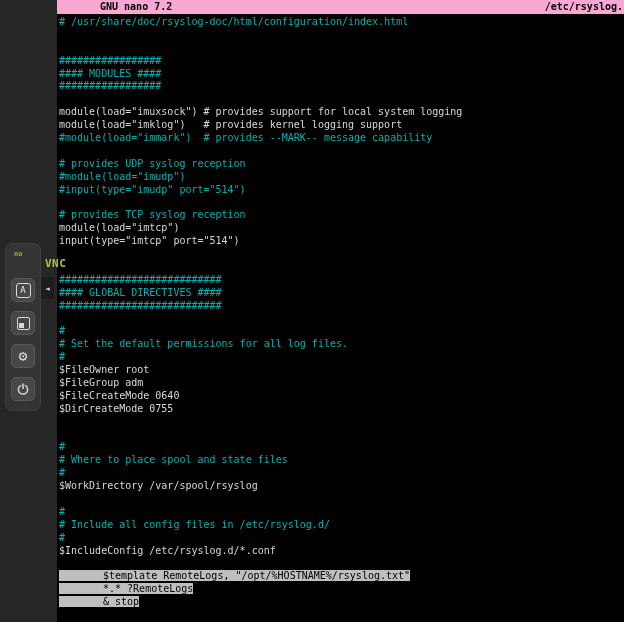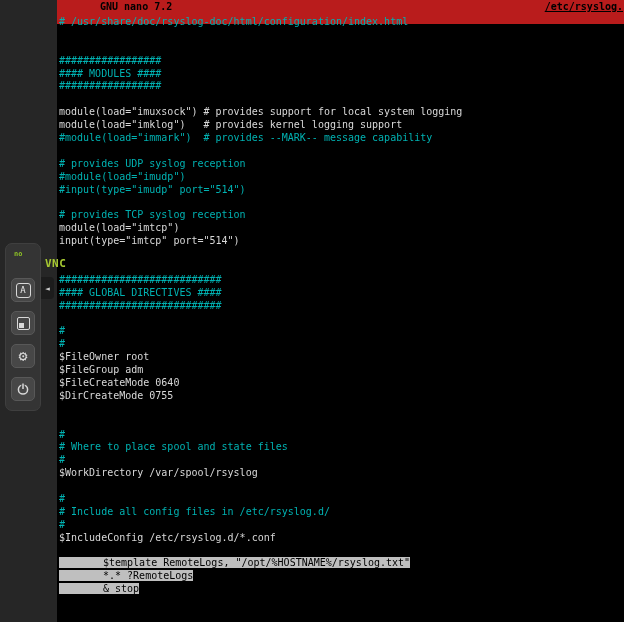--- a/index.html
+++ b/index.html
@@ -2,24 +2,24 @@
 <html><head>
 <meta charset="utf-8">
 <style>
   * { margin:0; padding:0; box-sizing:border-box; }
   html,body { background:#262626; }
   body { font-family:"DejaVu Sans Mono", monospace; }
   #screen { position:relative; width:624px; height:622px; background:#262626; overflow:hidden; }
 
   
   #terminal { position:absolute; left:57px; top:0; width:567px; height:622px; background:#000; }
-  #titlebar { position:absolute; left:0; top:0; width:100%; height:24px; background:#b91c1c; color:#000;
+  #titlebar { position:absolute; left:0; top:0; width:100%; height:14px; background:#f9a8d4; color:#000;
               font-size:10px; font-weight:bold; line-height:14px; }
   #title-app  { position:absolute; left:43px; white-space:pre; }
-  #title-file { position:absolute; right:1px; white-space:pre;text-decoration:underline; }
+  #title-file { position:absolute; right:1px; white-space:pre; }
   #editor-body { position:absolute; left:2px; top:16px; right:0; bottom:0; font-size:10px; overflow:hidden; }
   .ln { height:12.9px; line-height:12.9px; white-space:pre; color:#d8d8d8; }
   .ln.comment { color:#00b2b2; }
   .ln.code { color:#d8d8d8; }
   .ln.sel span { background:#bfbfbf; color:#000;padding-left:44px; }
 
   
   #vnc-panel { position:absolute; left:5px; top:243px; width:36px; background:#343434; border:1px solid #3f3f3f;
                border-radius:7px; padding:5px 0 9px; display:flex; flex-direction:column; align-items:center; gap:9px; }
   #vnc-logo { width:100%; text-align:center; line-height:1; padding-top:2px; }
@@ -65,20 +65,21 @@
         <div class="ln comment"># provides TCP syslog reception</div>
         <div class="ln code">module(load="imtcp")</div>
         <div class="ln code">input(type="imtcp" port="514")</div>
         <div class="ln blank"></div>
         <div class="ln blank"></div>
         <div class="ln comment">###########################</div>
         <div class="ln comment">#### GLOBAL DIRECTIVES ####</div>
         <div class="ln comment">###########################</div>
         <div class="ln blank"></div>
         <div class="ln comment">#</div>
+        <div class="ln comment"># Set the default permissions for all log files.</div>
         <div class="ln comment">#</div>
         <div class="ln code">$FileOwner root</div>
         <div class="ln code">$FileGroup adm</div>
         <div class="ln code">$FileCreateMode 0640</div>
         <div class="ln code">$DirCreateMode 0755</div>
         <div class="ln blank"></div>
         <div class="ln blank"></div>
         <div class="ln comment">#</div>
         <div class="ln comment"># Where to place spool and state files</div>
         <div class="ln comment">#</div>

